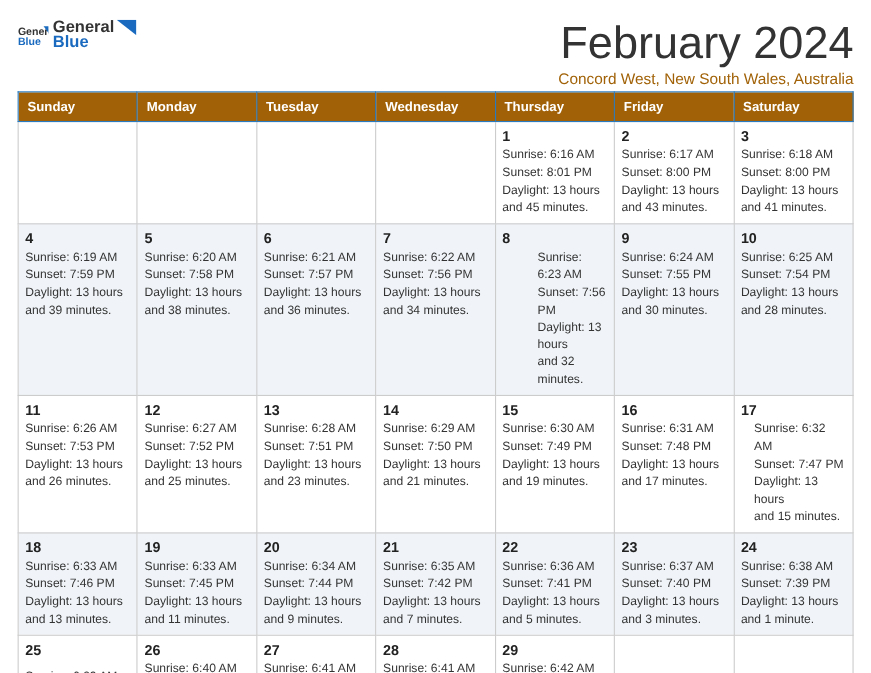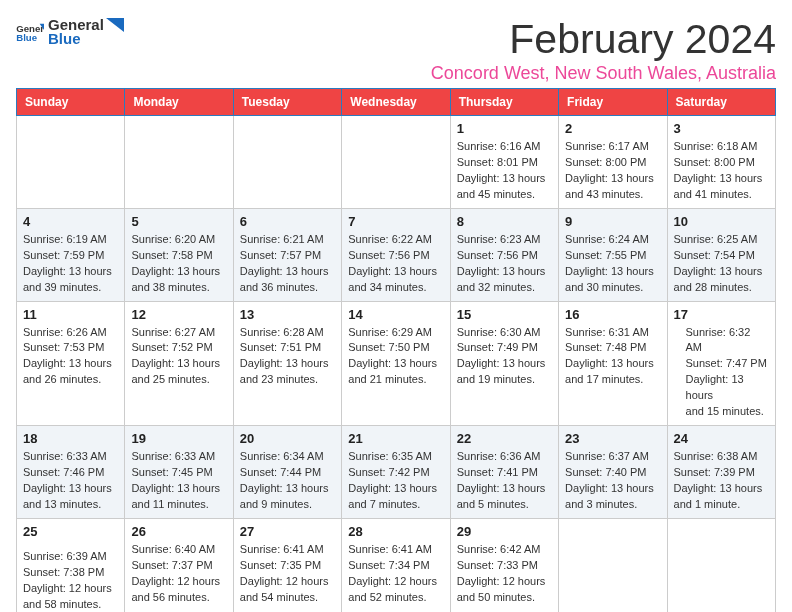--- a/index.html
+++ b/index.html
@@ -27,30 +27,30 @@
     }
     .title-area {
       text-align: right;
     }
     .month-title {
       font-size: 41px;
       font-weight: normal;
       color: #333;
     }
     .subtitle {
-      font-size: 18px;
-      color: #ec4899;
+      font-size: 14px;
+      color: #a16207;
     }
     table {
       width: 100%;
       border-collapse: collapse;
       font-size: 11px;
     }
     thead tr th {
-      background-color: #ef4444;
+      background-color: #a16207;
       color: #fff;
       text-align: left;
       padding: 6px 8px;
       font-size: 12px;
       border: 1px solid #2a7abf;
     }
     tbody tr td {
       border: 1px solid #ccc;
       vertical-align: top;
       padding: 5px 6px;
@@ -169,21 +169,21 @@
         </td>
         <td>
           <div class="day-num">7</div>
           <div class="day-info" style="white-space: pre-line;">Sunrise: 6:22 AM
 Sunset: 7:56 PM
 Daylight: 13 hours
 and 34 minutes.</div>
         </td>
         <td>
           <div class="day-num">8</div>
-          <div class="day-info" style="white-space: pre-line;">Sunrise: 6:23 AM
+          <div class="day-info" style="white-space: pre-line; margin-left: 32px;">Sunrise: 6:23 AM
 Sunset: 7:56 PM
 Daylight: 13 hours
 and 32 minutes.</div>
         </td>
         <td>
           <div class="day-num">9</div>
           <div class="day-info" style="white-space: pre-line;">Sunrise: 6:24 AM
 Sunset: 7:55 PM
 Daylight: 13 hours
 and 30 minutes.</div>

